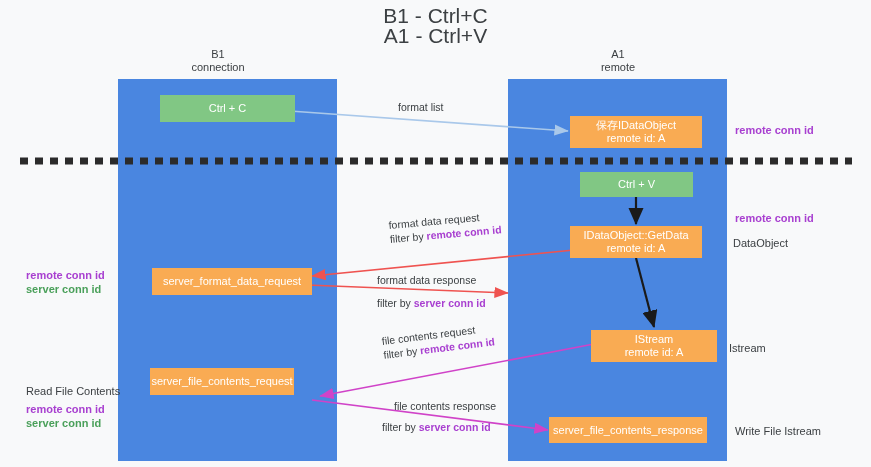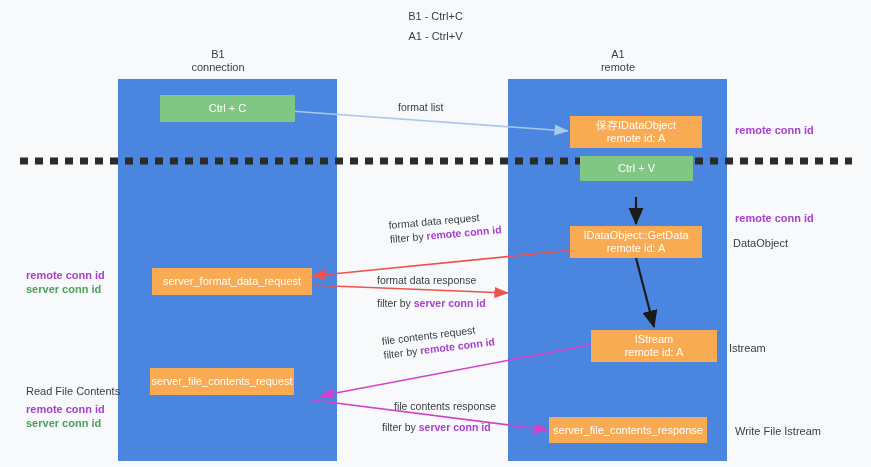--- a/index.html
+++ b/index.html
@@ -7,21 +7,21 @@
     width:871px;height:467px;background:#f8f9fa;
     font-family:"Liberation Sans","DejaVu Sans",sans-serif;
     overflow:hidden;position:relative;
   }
   #canvas{position:absolute;left:0;top:0;width:871px;height:467px;}
 
   .col{position:absolute;background:#4a86e0;}
   .colhead{position:absolute;text-align:center;color:#3c4043;font-size:11px;line-height:13px;}
 
   .title{position:absolute;left:0;top:6px;width:871px;text-align:center;
-         color:#3c4043;font-size:11px;line-height:20px;}
+         color:#3c4043;font-size:21px;line-height:20px;}
 
   .box{position:absolute;box-sizing:border-box;display:flex;
        align-items:center;justify-content:center;text-align:center;
        color:#ffffff;font-size:11px;line-height:13px;padding:2px 14px;}
   .box.orange{background:#f9ab53;}
   .box.green{background:#81c784;}
   .box .l2{display:block;}
 
   .slabel{position:absolute;font-size:11px;line-height:14px;color:#3c4043;white-space:nowrap;}
   .slabel .purple{color:#a83fd0;font-weight:bold;}
@@ -98,21 +98,21 @@
 
   <div class="box orange" style="left:150px;top:368px;width:144px;height:27px;">
     <span>server_file_contents_request</span>
   </div>
 
   <div class="box orange" style="left:570px;top:116px;width:132px;height:32px;flex-direction:column;">
     <span>保存IDataObject</span>
     <span class="l2">remote id: A</span>
   </div>
 
-  <div class="box green" style="left:580px;top:156px;width:113px;height:25px;">
+  <div class="box green" style="left:580px;top:172px;width:113px;height:25px;">
     <span>Ctrl + V</span>
   </div>
 
   <div class="box orange" style="left:570px;top:226px;width:132px;height:32px;flex-direction:column;">
     <span>IDataObject::GetData</span>
     <span class="l2">remote id: A</span>
   </div>
 
 
   <div class="box orange" style="left:591px;top:330px;width:126px;height:32px;flex-direction:column;">

